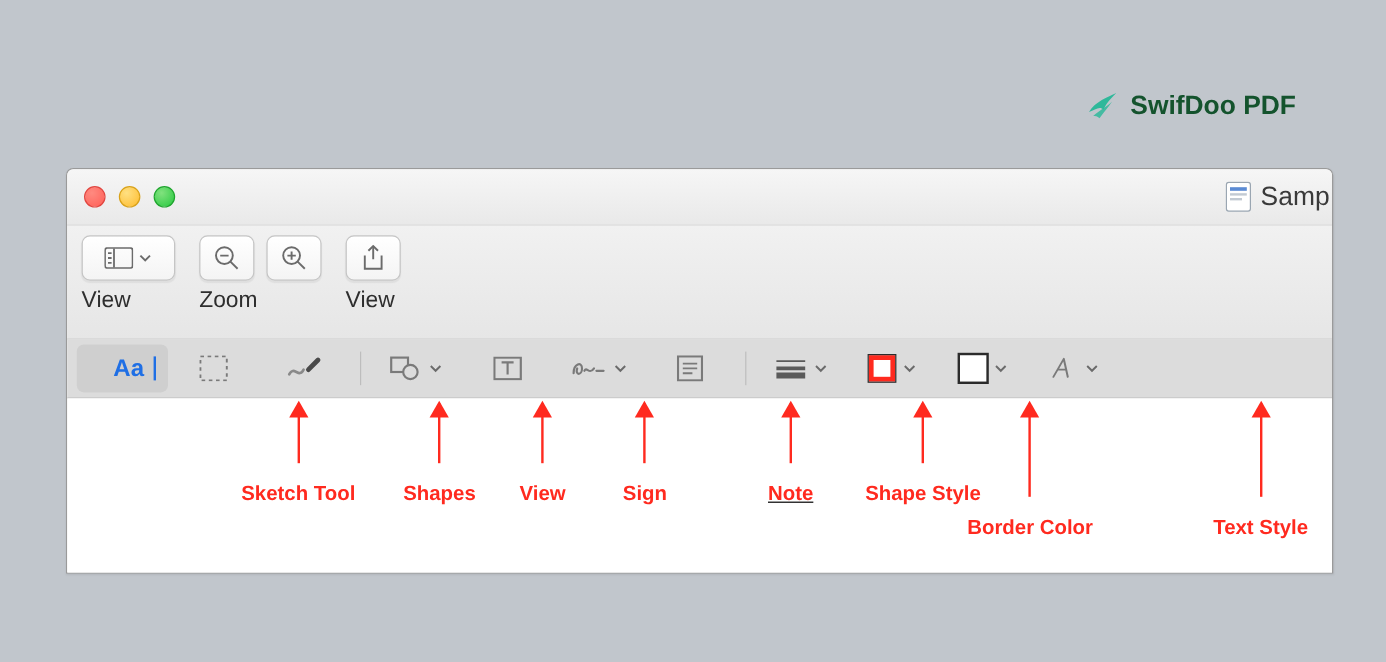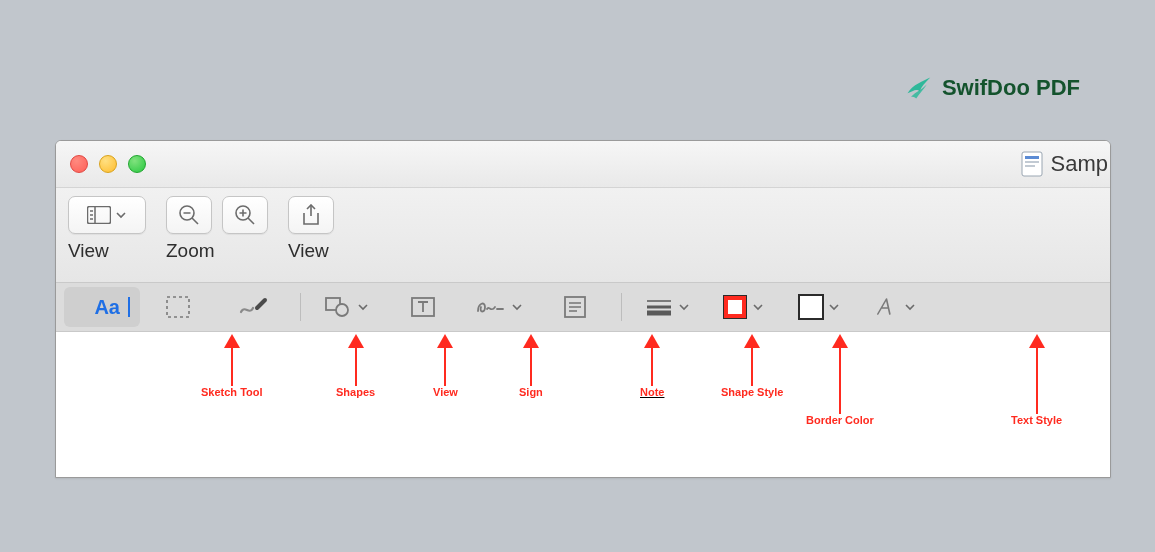--- a/index.html
+++ b/index.html
@@ -179,24 +179,24 @@
     content: "";
     position: absolute;
     top: -2px;
     left: 50%;
     transform: translateX(-50%);
     border-left: 8px solid transparent;
     border-right: 8px solid transparent;
     border-bottom: 14px solid #ff2a1f;
   }
   .annot-label {
-    margin-top: 0;
+    margin-top: 16px;
     color: #ff2a1f;
     font-weight: 700;
-    font-size: 11px;
+    font-size: 17px;
     white-space: nowrap;
   }
 
   .chev { width: 12px; height: 12px; }
 </style>
 </head>
 <body>
 
 <div class="watermark">
   <svg width="28" height="28" viewBox="0 0 32 32">

